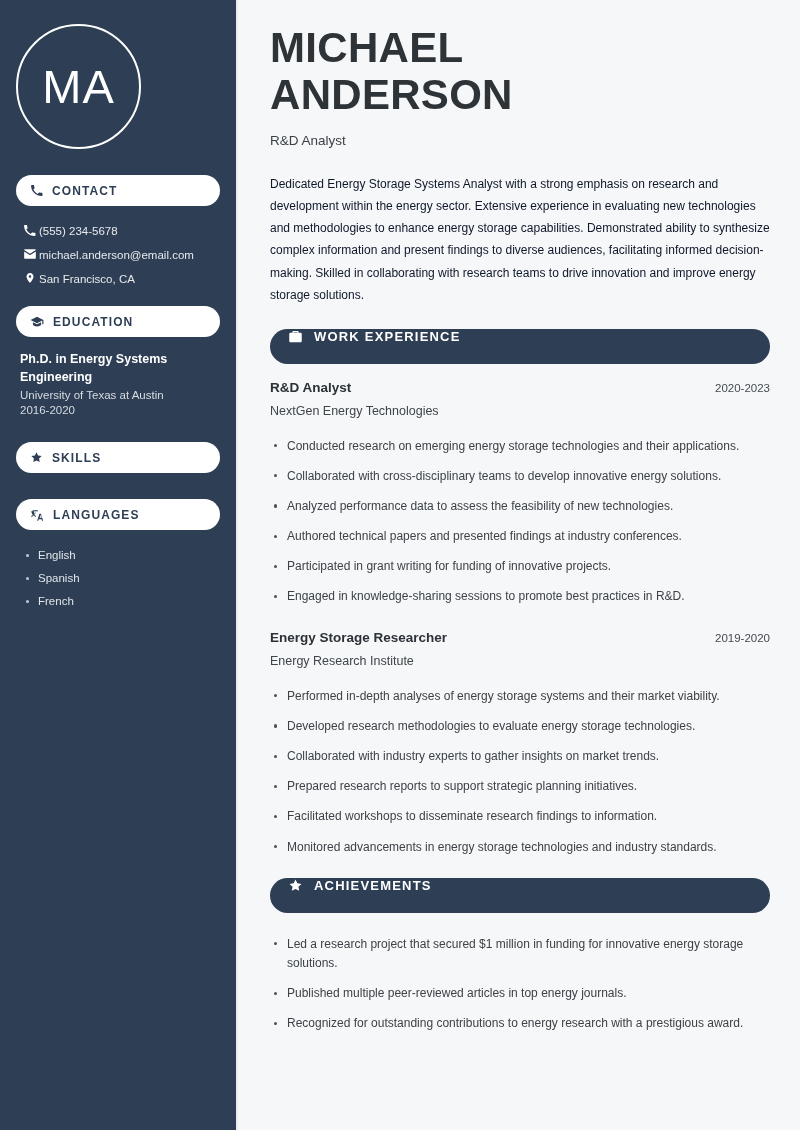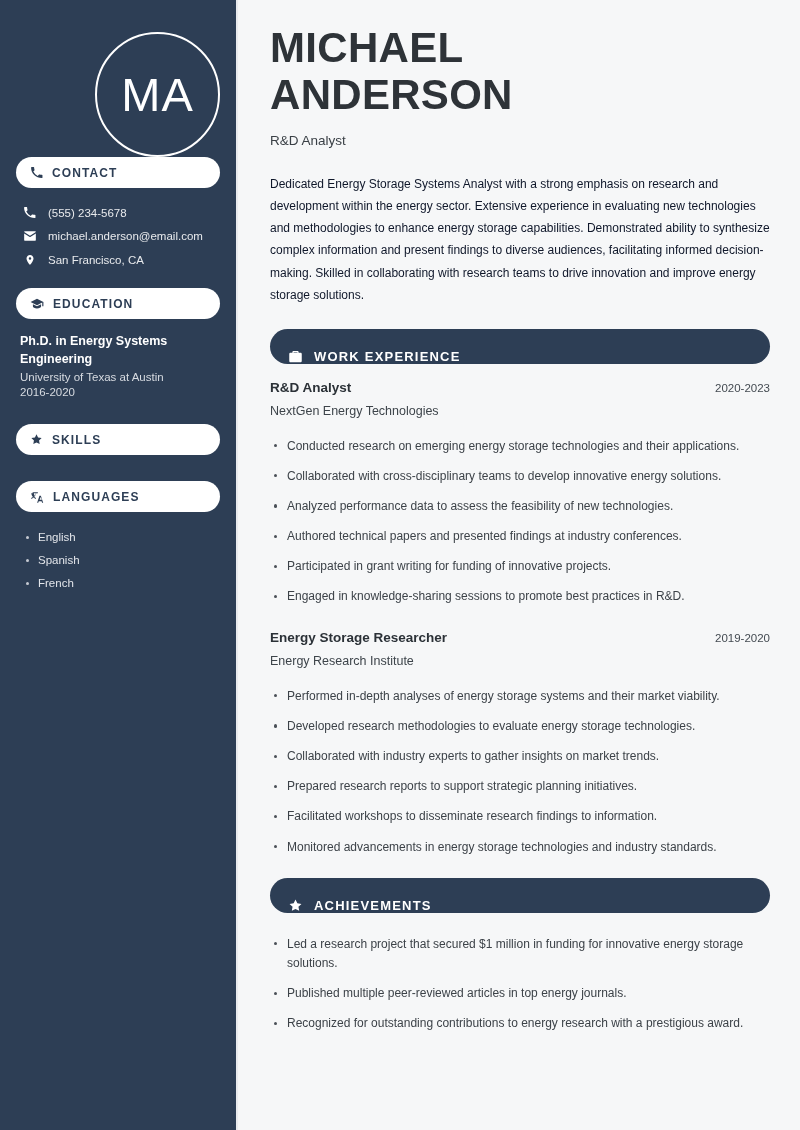--- a/index.html
+++ b/index.html
@@ -26,23 +26,23 @@
     min-width: 238px;
     background: #2d3e55;
     color: #ffffff;
     padding: 0 16px;
     border-right: 2px solid #e9ebee;
     position: relative;
   }
 
   .monogram-wrap {
     display: flex;
-    justify-content: flex-end;
+    justify-content: flex-start;
     padding-top: 24px;
-    margin-top: 8px;
+    padding-bottom: 26px;
   }
   .monogram {
     width: 125px;
     height: 125px;
     border-radius: 50%;
     border: 2px solid #ffffff;
     display: flex;
     align-items: center;
     justify-content: center;
   }
@@ -74,22 +74,22 @@
     color: #2d3e55;
   }
   .pill .ico { display: flex; align-items: center; }
   .pill .ico svg { display: block; }
 
   .sidebar-section { margin-bottom: 16px; }
 
   .contact-list { margin-top: 2px; }
   .contact-row {
     display: flex;
-    align-items: center;
-    gap: 11px;
+    align-items: flex-end;
+    gap: 2px;
     padding: 5px 0 5px 6px;
     font-size: 11.5px;
     color: #e8eaed;
   }
   .contact-row .ico { width: 15px; display: flex; justify-content: center; }
   .contact-row .ico svg { display: block; }
 
   .edu-degree {
     font-size: 12.5px;
     font-weight: bold;
@@ -151,21 +151,21 @@
     line-height: 1.85;
     color: #0f172a;
     margin-top: 25px;
   }
 
   .section-pill {
     background: #2d3e55;
     border-radius: 22px;
     height: 35px;
     display: flex;
-    align-items: flex-end;
+    align-items: flex-start;
     gap: 11px;
     padding: 0 18px;
     margin-top: 23px;
     margin-bottom: 16px;
   }
   .section-pill .ico { display: flex; align-items: center; }
   .section-pill .ico svg { display: block; }
   .section-pill-label {
     color: #ffffff;
     font-size: 13px;

